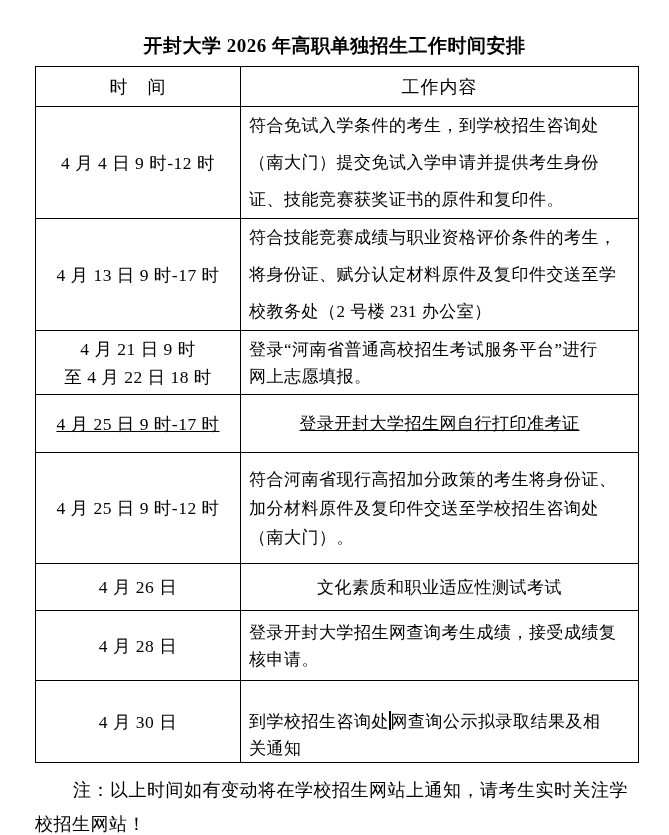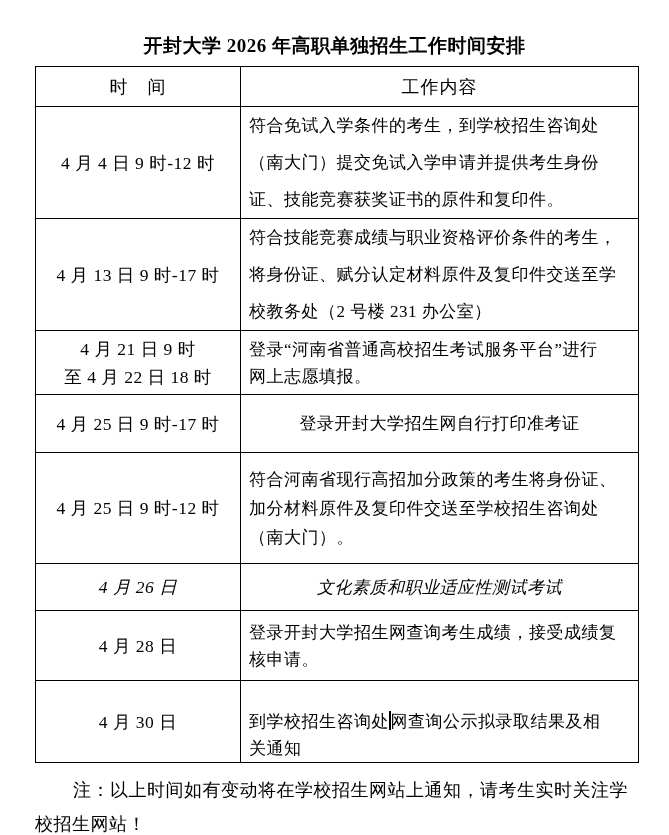--- a/index.html
+++ b/index.html
@@ -63,23 +63,23 @@
     text-align: left;
     white-space: pre-line;
   }
   td.content.centered {
     text-align: center;
     padding: 0 5px;
   }
   tr.r1 { height: 109px; }
   tr.r2 { height: 107px; }
   tr.r3 { height: 64px; }
-  tr.r4 { height: 58px; }
+  tr.r4 { height: 58px; text-decoration: underline; }
   tr.r5 { height: 111px; }
-  tr.r6 { height: 47px; font-style: italic; }
+  tr.r6 { height: 47px; }
   tr.r7 { height: 70px; }
   tr.r8 { height: 65px; }
   tr.r1 td.content, tr.r2 td.content { line-height: 37px; }
   tr.r5 td.content { line-height: 29px; }
   .caret {
     display: inline-block;
     width: 1.5px;
     height: 19px;
     background: #000000;
     vertical-align: -3px;

